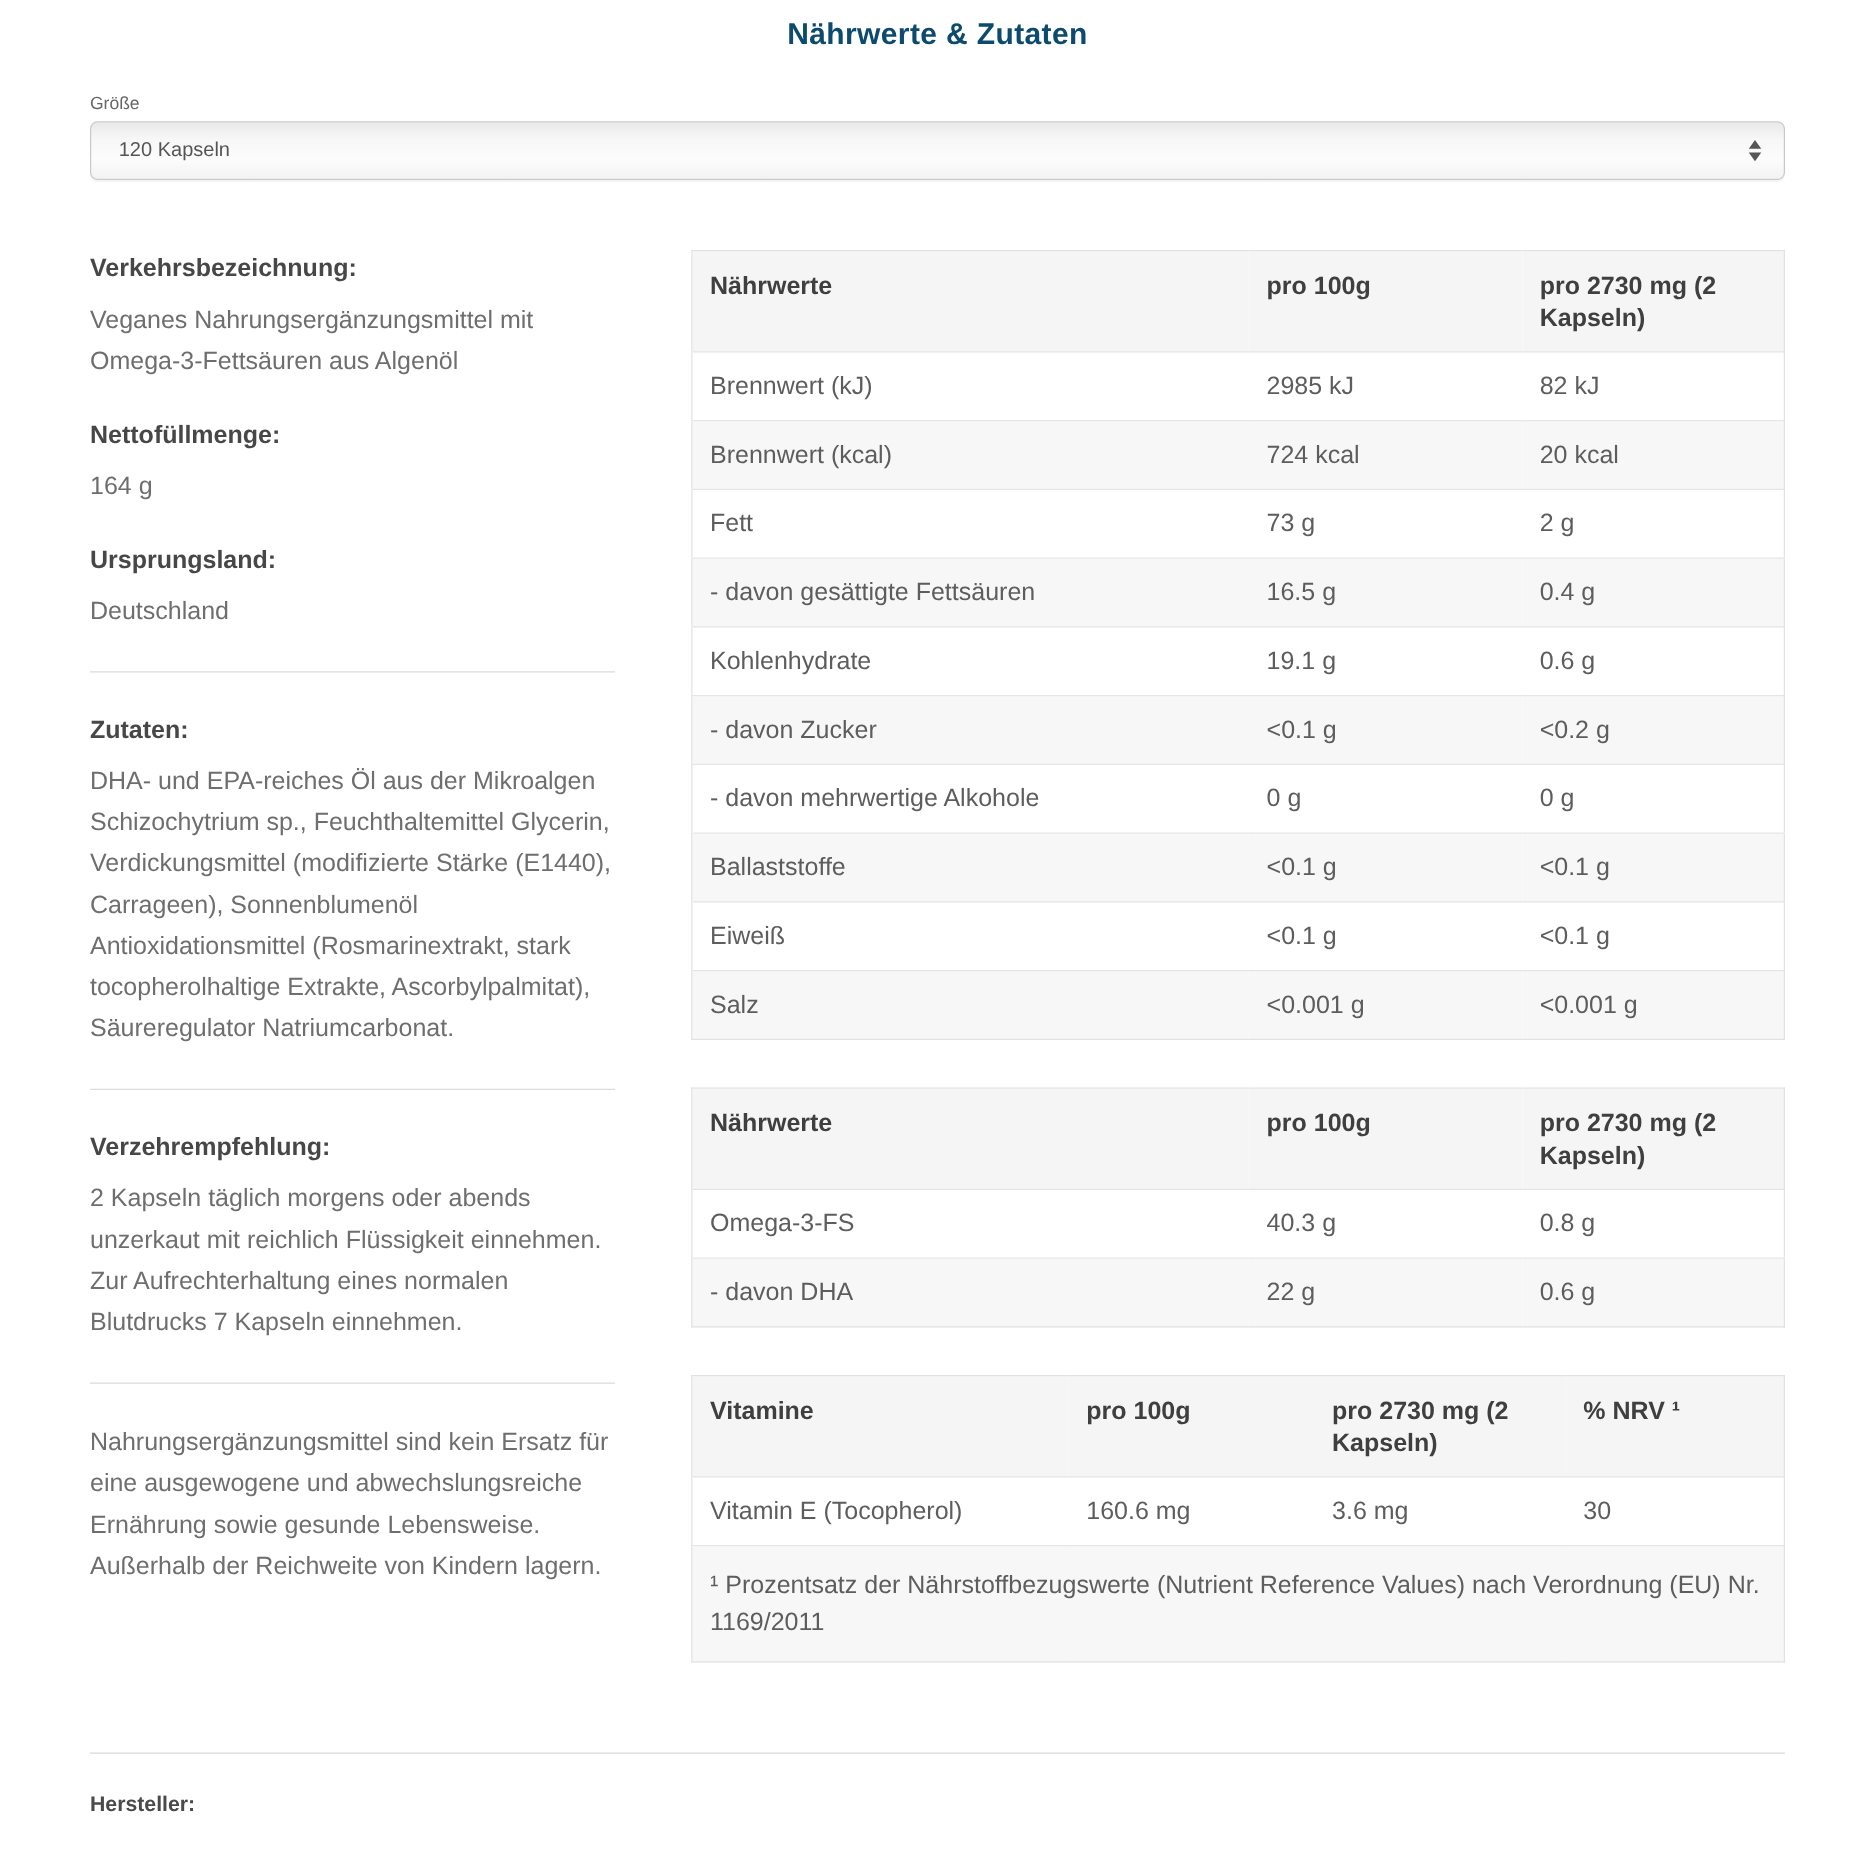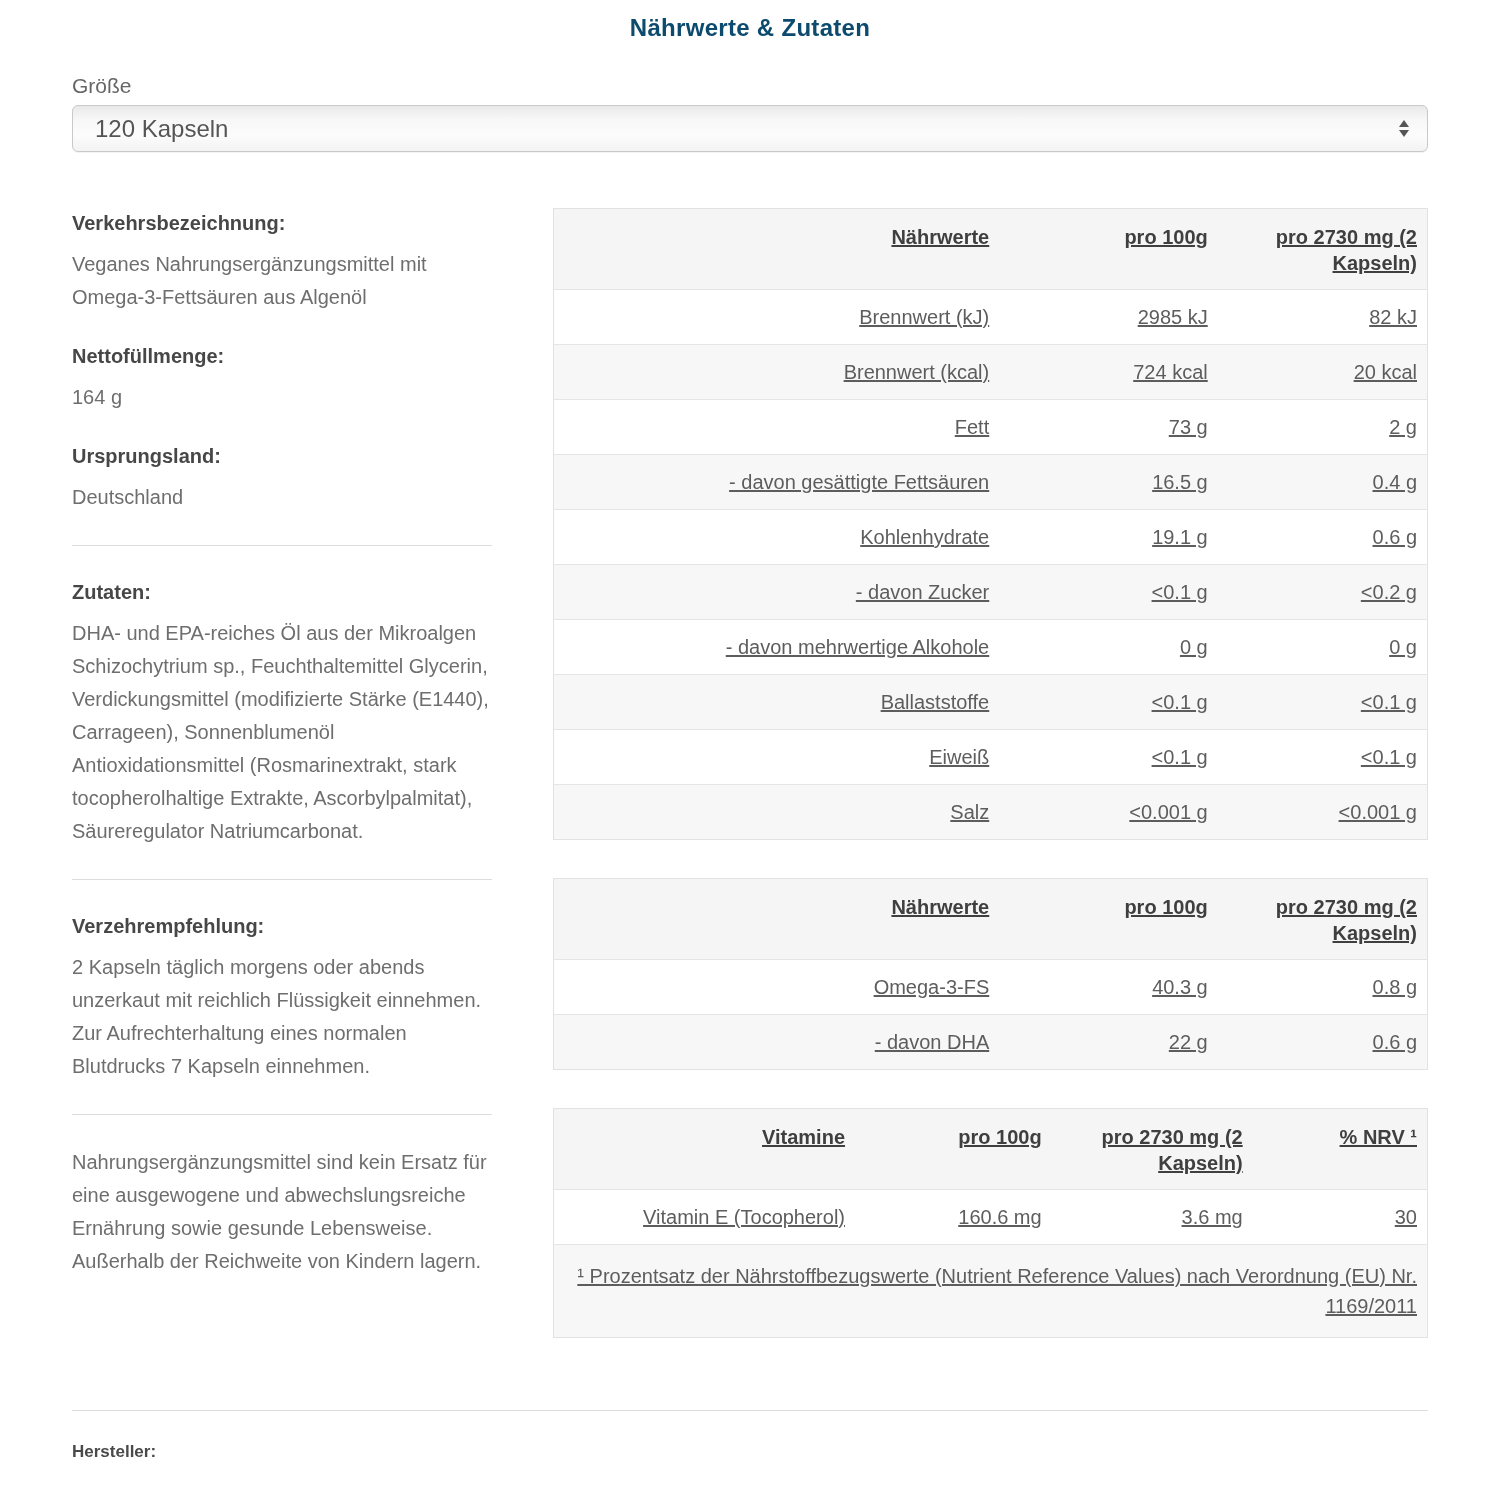--- a/index.html
+++ b/index.html
@@ -14,37 +14,37 @@
     text-align: center;
     font-size: 24px;
     font-weight: 600;
     color: #0c4a6e;
     letter-spacing: 0.3px;
     margin-bottom: 32px;
   }
 
   .size-label {
     display: block;
-    font-size: 21px;
+    font-size: 14px;
     color: #666666;
     margin-bottom: 7px;
   }
   .select-box {
     position: relative;
     height: 47px;
     border: 1px solid #c9c9c9;
     border-radius: 6px;
     background: linear-gradient(180deg, #e9e9e9 0%, #f7f7f7 30%, #fcfcfc 65%, #f3f3f3 100%);
     box-shadow: 0 1px 1px rgba(0,0,0,0.05);
     display: flex;
     align-items: center;
     padding: 0 18px 0 22px;
     cursor: pointer;
   }
-  .select-value { font-size: 24px; color: #555555; }
+  .select-value { font-size: 16px; color: #555555; }
   .select-arrows {
     margin-left: auto;
     display: flex;
     flex-direction: column;
     align-items: center;
     gap: 3px;
   }
   .select-arrows .up {
     width: 0; height: 0;
     border-left: 5px solid transparent;
@@ -77,29 +77,28 @@
 
   .right-col { flex: 1; }
   table {
     width: 100%;
     border-collapse: collapse;
     border: 1px solid #e2e2e2;
     margin-bottom: 38px;
     table-layout: fixed;
   }
   th, td {
-    text-align: right;
+    text-align: left;
     vertical-align: top;
     font-size: 20px;
     padding: 15px 10px 15px 14px;
     line-height: 24px;
     border-top: 1px solid #e5e5e5;
     color: #5d5d5d;
     word-wrap: break-word;
-    text-decoration: underline;
   }
   thead th {
     background: #f5f5f5;
     font-weight: 700;
     color: #3f3f3f;
     line-height: 26px;
     padding-bottom: 13px;
     border-top: none;
   }
   tbody tr:nth-child(odd) { background: #ffffff; }

